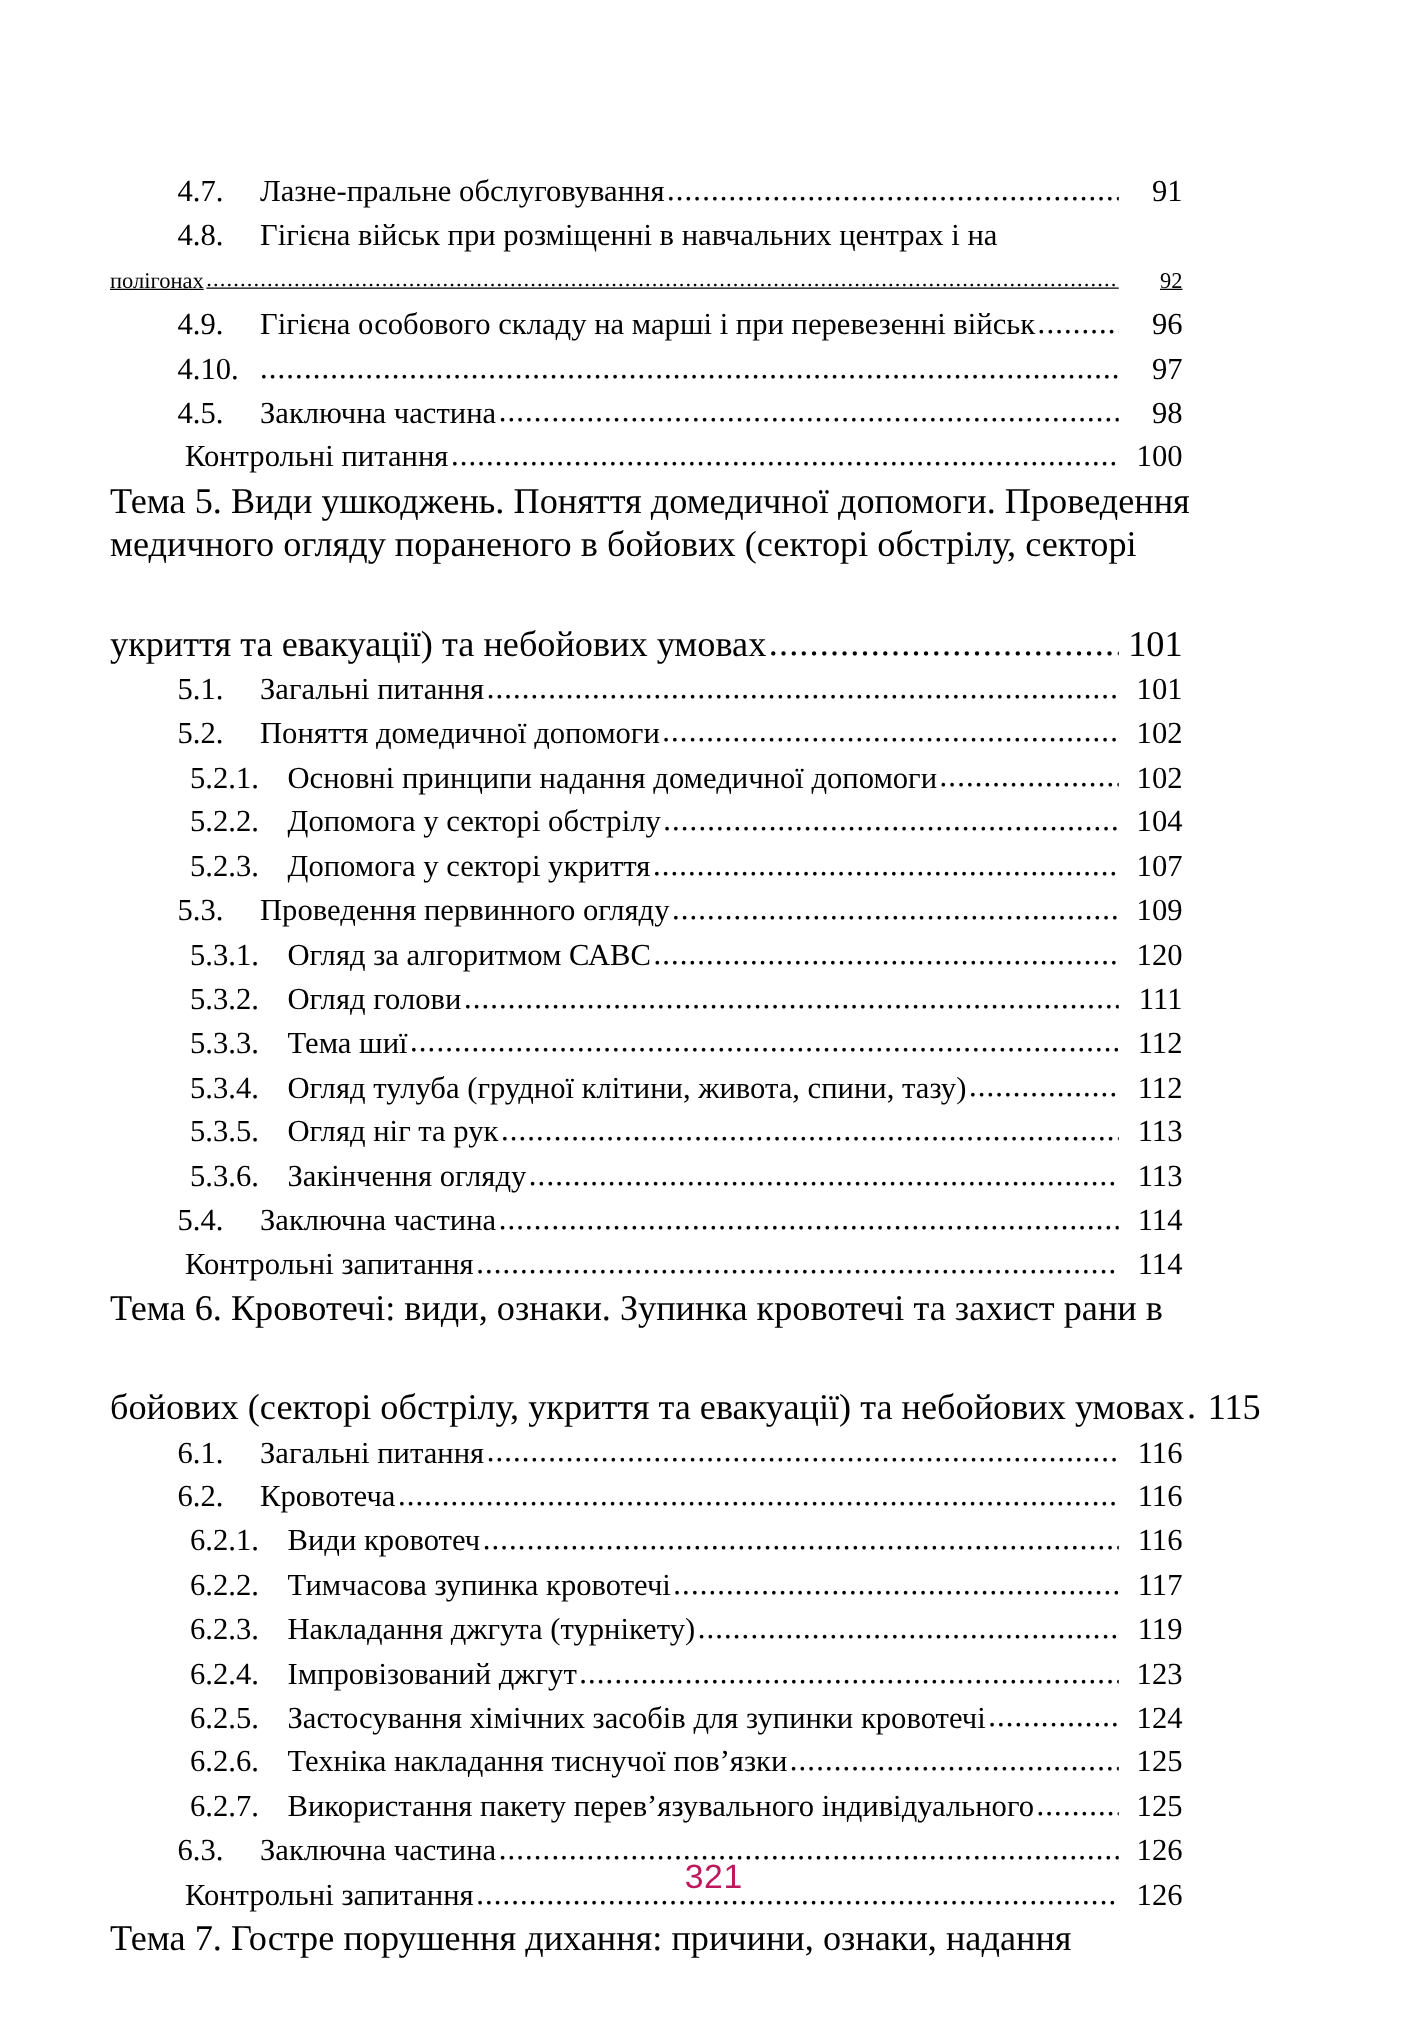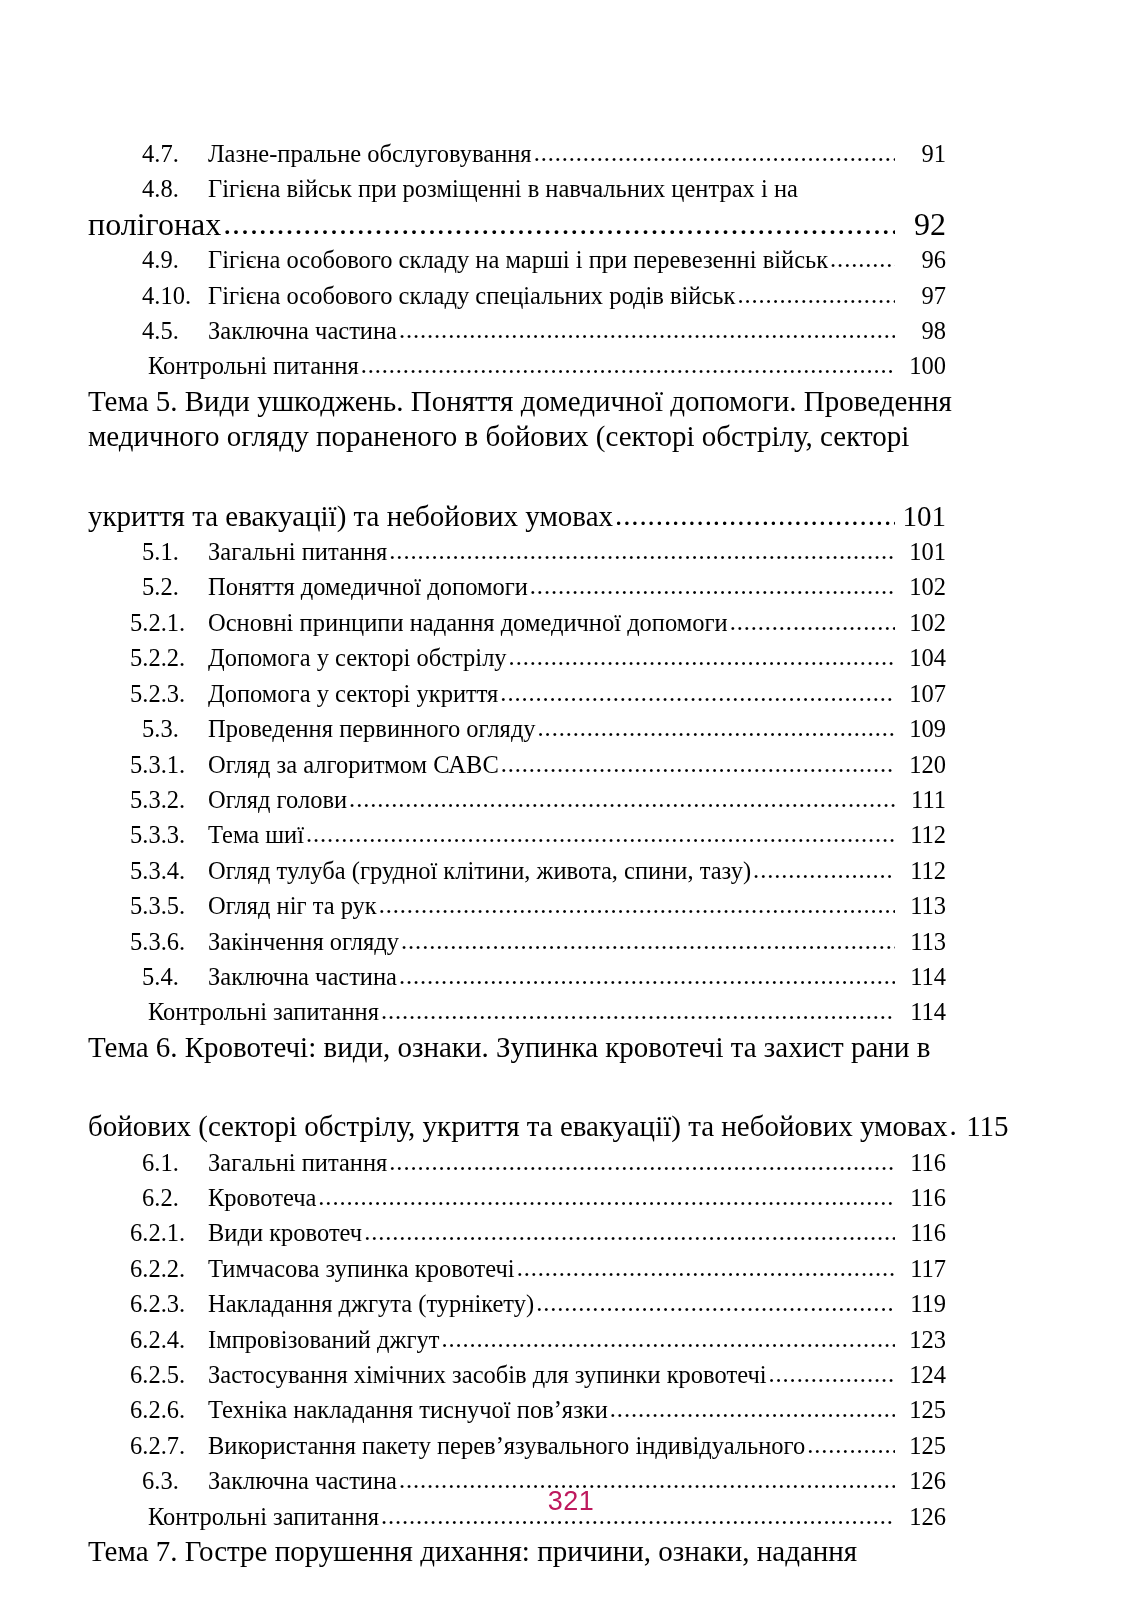--- a/index.html
+++ b/index.html
@@ -40,21 +40,21 @@
     white-space: nowrap;
   }
 
   .toc-num {
     flex: 0 0 auto;
     text-align: left;
   }
 
   
   .lvl2 .toc-num { width: 66px; margin-left: 54px; }
-  .lvl3 .toc-num { width: 78px; margin-left: 42px; }
+  .lvl3 .toc-num { width: 78px; margin-left: 64px; }
 
   .toc-title {
     flex: 0 0 auto;
     padding-right: 2px;
   }
 
   .leader {
     flex: 1 1 auto;
     overflow: hidden;
     white-space: nowrap;
@@ -91,23 +91,24 @@
     width: 100%;
     white-space: nowrap;
   }
   .theme-last .toc-title { flex: 0 0 auto; margin-top: 44px; }
 
   
   .cont-line {
     display: flex;
     align-items: flex-start;
     width: 100%;
-    font-size: 32px;
+    font-size: 18px;
     line-height: 35.4px;
     white-space: nowrap;
+    text-decoration: underline;
   }
 
   
   .plain-row .plain-indent { flex: 0 0 auto; width: 60px; }
 
   .folio {
     position: absolute;
     left: 0;
     right: 0;
     top: 1486px;
@@ -140,21 +141,20 @@
         <span class="toc-page">92</span>
       </div>
       <div class="toc-line lvl2">
         <span class="toc-num">4.9.</span>
         <span class="toc-title">Гігієна особового складу на марші і при перевезенні військ</span>
         <span class="leader"></span>
         <span class="toc-page">96</span>
       </div>
       <div class="toc-line lvl2">
         <span class="toc-num">4.10.</span>
-        <span class="toc-title">Гігієна особового складу спеціальних родів військ</span>
         <span class="leader"></span>
         <span class="toc-page">97</span>
       </div>
       <div class="toc-line lvl2">
         <span class="toc-num">4.5.</span>
         <span class="toc-title">Заключна частина</span>
         <span class="leader"></span>
         <span class="toc-page">98</span>
       </div>
       <div class="toc-line plain-row">

